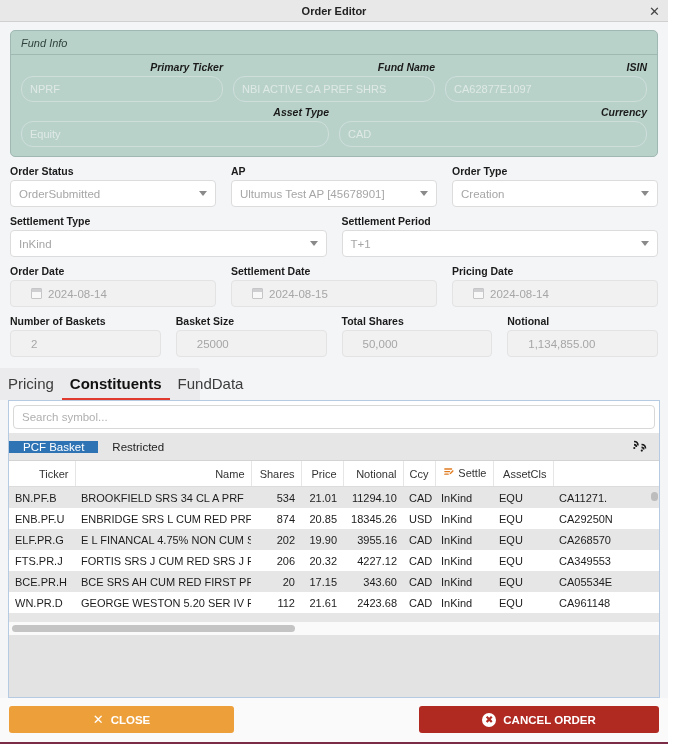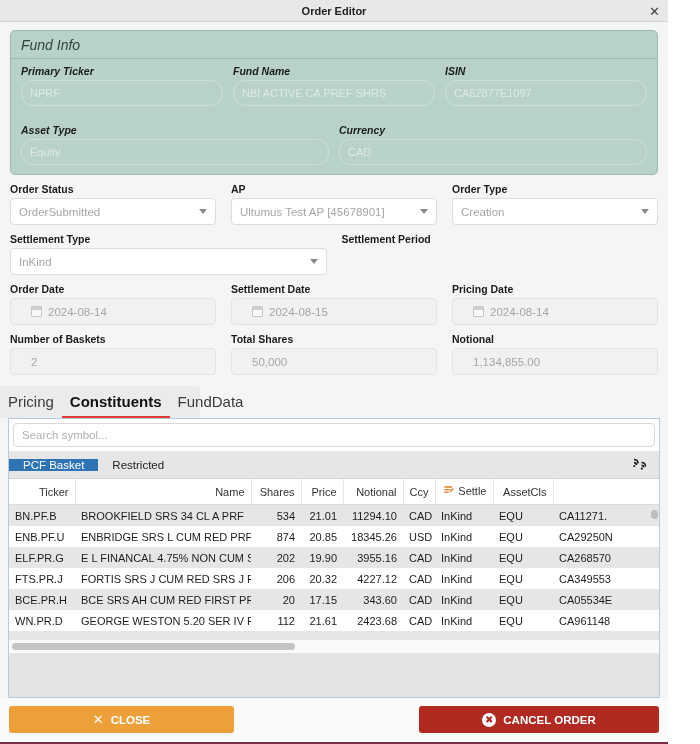--- a/index.html
+++ b/index.html
@@ -37,25 +37,25 @@
 
   
   .fundinfo {
     border: 1px solid #9fb9b2;
     border-radius: 5px;
     background: #b8d2ca;
     overflow: hidden;
   }
   .fundinfo-header {
     padding: 6px 10px 5px 10px;
-    font-size: 14px; font-style: italic; color: #30423d;
+    font-size: 11px; font-style: italic; color: #30423d;
     border-bottom: 1px solid #9fb9b2;
   }
   .fundinfo-body { padding: 6px 10px 9px 10px; }
-  .fi-row { display: flex; gap: 10px; }
+  .fi-row { display: flex; gap: 10px; text-align: right; }
   .fi-col { flex: 1; min-width: 0; }
   .fi-label {
     font-size: 10.5px; font-weight: bold; font-style: italic;
     color: #1b1b1b; margin-bottom: 3px; display: block;
   }
   .fi-input {
     height: 26px; width: 100%;
     border: 1px solid #cfdedb; border-radius: 12px;
     background: transparent;
     display: flex; align-items: center;
@@ -228,21 +228,21 @@
             </div>
             <div class="fi-col">
               <span class="fi-label">Fund Name</span>
               <div class="fi-input">NBI ACTIVE CA PREF SHRS</div>
             </div>
             <div class="fi-col">
               <span class="fi-label">ISIN</span>
               <div class="fi-input">CA62877E1097</div>
             </div>
           </div>
-          <div class="fi-row" style="margin-top:18px">
+          <div class="fi-row" style="margin-top:4px">
             <div class="fi-col">
               <span class="fi-label">Asset Type</span>
               <div class="fi-input">Equity</div>
             </div>
             <div class="fi-col">
               <span class="fi-label">Currency</span>
               <div class="fi-input">CAD</div>
             </div>
           </div>
         </div>
@@ -275,20 +275,24 @@
       <div class="fgrid">
         <div class="fcell">
           <span class="flabel">Settlement Type</span>
           <div class="fctl">
             <span>InKind</span>
             <span class="chev"></span>
           </div>
         </div>
         <div class="fcell">
           <span class="flabel">Settlement Period</span>
+          <div class="fctl">
+            <span>T+1</span>
+            <span class="chev"></span>
+          </div>
         </div>
       </div>
 
       <div class="fgrid">
         <div class="fcell">
           <span class="flabel">Order Date</span>
           <div class="fctl flat">
             <span class="calicon"></span>
             <span>2024-08-14</span>
           </div>
@@ -306,20 +310,24 @@
             <span class="calicon"></span>
             <span>2024-08-14</span>
           </div>
         </div>
       </div>
 
       <div class="fgrid">
         <div class="fcell">
           <span class="flabel">Number of Baskets</span>
           <div class="fctl flat">2</div>
+        </div>
+        <div class="fcell">
+          <span class="flabel">Basket Size</span>
+          <div class="fctl flat">25000</div>
         </div>
         <div class="fcell">
           <span class="flabel">Total Shares</span>
           <div class="fctl flat">50,000</div>
         </div>
         <div class="fcell">
           <span class="flabel">Notional</span>
           <div class="fctl flat">1,134,855.00</div>
         </div>
       </div>

